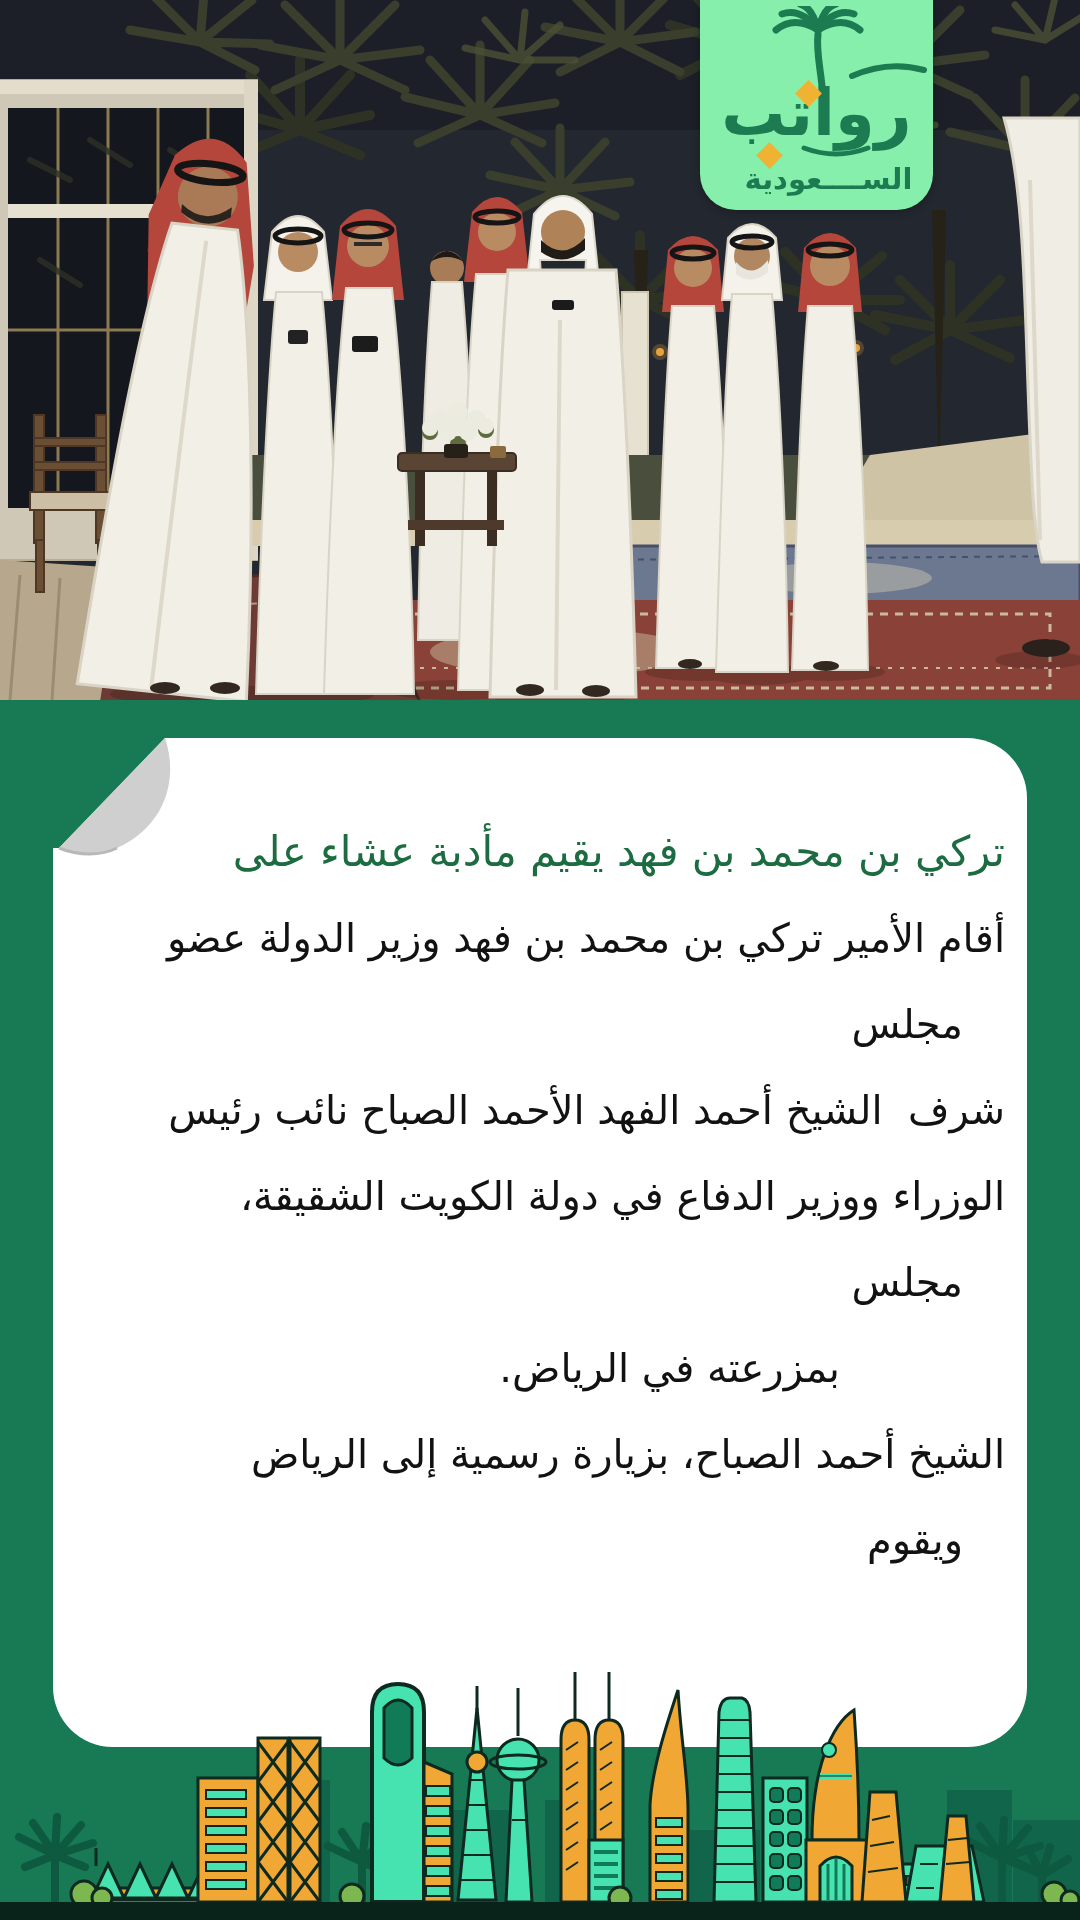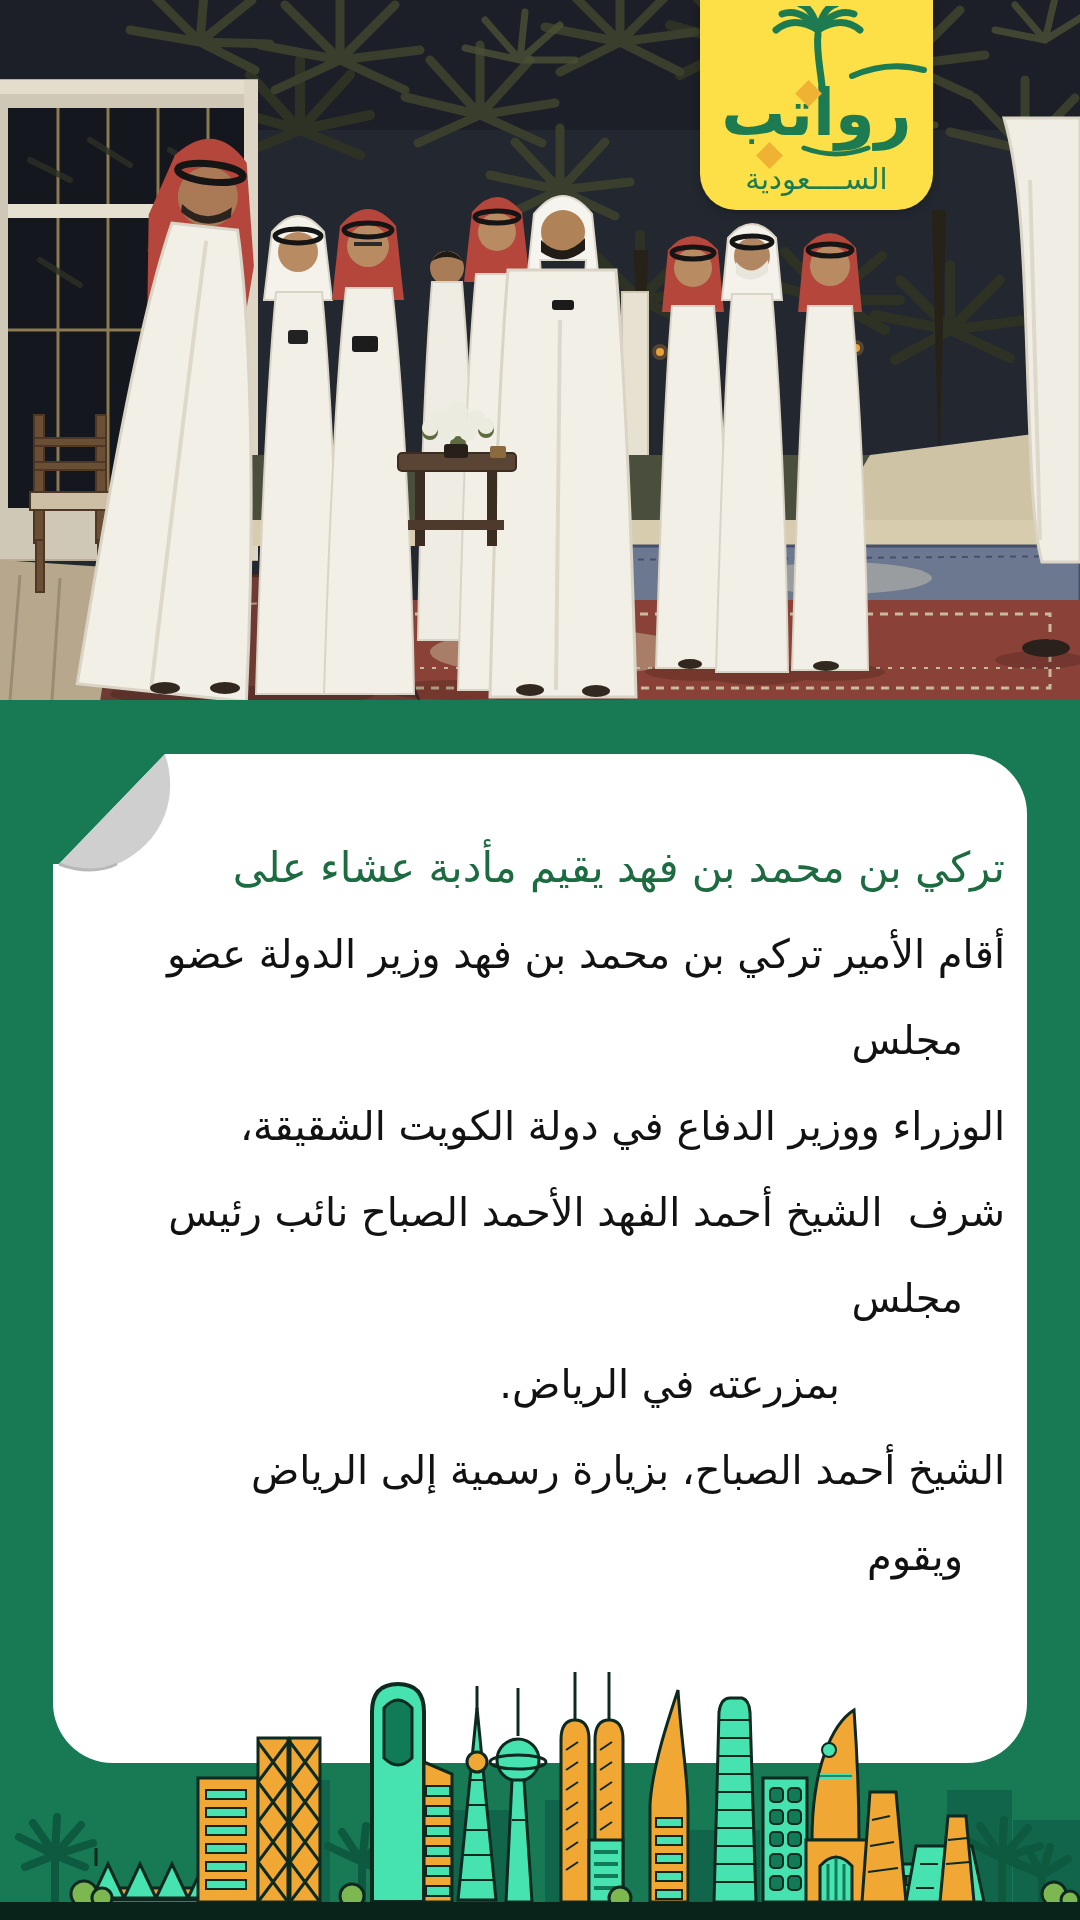--- a/index.html
+++ b/index.html
@@ -3,35 +3,35 @@
 <meta charset="utf-8">
 <style>
   html,body{margin:0;padding:0;background:#ffffff;}
   .stage{position:relative;width:1080px;height:1920px;overflow:hidden;
          font-family:"DejaVu Sans",sans-serif;background:#177a54;}
   
   .photo{position:absolute;left:0;top:0;width:1080px;height:702px;}
   .photo svg{display:block;}
   
   .logo-card{position:absolute;left:700px;top:0;width:233px;height:210px;
-             background:#fde047;border-radius:0 0 36px 36px;z-index:6;
+             background:#86efac;border-radius:0 0 36px 36px;z-index:6;
              box-shadow:0 2px 8px rgba(0,0,0,.25);}
   .logo-palm{position:absolute;left:70px;top:6px;}
   .logo-title{position:absolute;left:0;top:78px;width:100%;text-align:center;
               direction:rtl;font-size:64px;font-weight:bold;color:#1d7b52;line-height:1.1;}
-  .logo-sub{position:absolute;left:0;top:162px;width:100%;text-align:center;
-            direction:rtl;font-size:29px;font-weight:normal;color:#1d7b52;}
+  .logo-sub{position:absolute;left:12px;top:162px;width:100%;text-align:center;
+            direction:rtl;font-size:29px;font-weight:bold;color:#1d7b52;}
   .diamond{position:absolute;width:19px;height:19px;background:#f0b232;transform:rotate(45deg);}
   .d1{left:99px;top:84px;}
   .d2{left:60px;top:146px;}
   .swoosh{position:absolute;}
   
   .green-bg{position:absolute;left:0;top:700px;width:1080px;height:1220px;background:#177a54;}
   .card{position:absolute;left:53px;top:738px;width:974px;height:1009px;background:#ffffff;
-        border-radius:0 60px 60px 60px;z-index:3;margin-top:16px;}
+        border-radius:0 60px 60px 60px;z-index:3;}
   .curl{position:absolute;left:0;top:0;}
   .article{position:absolute;right:22px;left:30px;top:52px;direction:rtl;text-align:right;
            white-space:pre-wrap;}
   .t-line{color:#1d6b40;font-size:42px;line-height:48px;padding-left:6px;}
   .b-line{color:#121212;font-size:40px;line-height:48px;}
   .ind-sm{padding-right:42px;}
   .ind-lg{padding-right:165px;}
   
   .skyline{position:absolute;left:0;bottom:0;width:1080px;height:270px;z-index:5;}
 </style>
@@ -287,22 +287,22 @@
   <div class="card">
     <svg class="curl" width="150" height="150" viewBox="0 0 150 150">
       <polygon points="0,0 112,0 6,110 0,110" fill="#177a54"></polygon>
       <path d="M112,0 C126,42 112,88 64,110 C40,119 16,116 6,110 L112,0 Z" fill="#cfcfcf"></path>
       <path d="M6,110 C26,118 48,118 64,110" stroke="#b8b8b8" stroke-width="3" fill="none"></path>
     </svg>
     <div class="article">
       <div class="t-line">تركي بن محمد بن فهد يقيم مأدبة عشاء على</div>
       <div class="b-line">أقام الأمير تركي بن محمد بن فهد وزير الدولة عضو</div>
       <div class="b-line ind-sm">مجلس</div>
+      <div class="b-line">شرف  الشيخ أحمد الفهد الأحمد الصباح نائب رئيس</div>
       <div class="b-line">الوزراء ووزير الدفاع في دولة الكويت الشقيقة،</div>
-      <div class="b-line">شرف  الشيخ أحمد الفهد الأحمد الصباح نائب رئيس</div>
       <div class="b-line ind-sm">مجلس</div>
       <div class="b-line ind-lg">بمزرعته في الرياض.</div>
       <div class="b-line">الشيخ أحمد الصباح، بزيارة رسمية إلى الرياض</div>
       <div class="b-line ind-sm">ويقوم</div>
       
       
       
     </div>
   </div>
 

